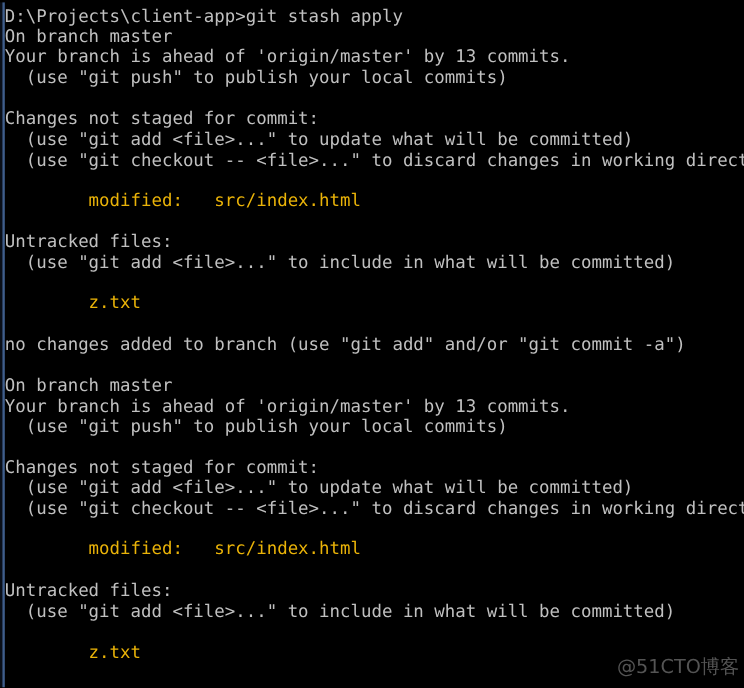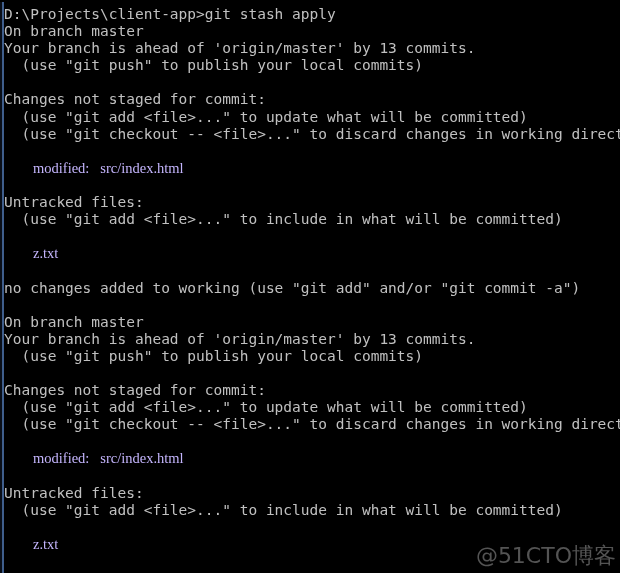--- a/index.html
+++ b/index.html
@@ -58,32 +58,31 @@
   .line {
     height: 17.1px;
     line-height: 17.1px;
     font-size: 14.5px;
     letter-spacing: 0px;
     white-space: pre;
     color: #c0c0c0;
     font-family: "DejaVu Sans Mono", "Liberation Mono", monospace;
   }
   .line.red {
-    color: #c4b5fd;
-    font-family: Liberation Serif, serif;
+    color: #eab308;
   }
   .line.blank {
     color: transparent;
   }
   #watermark {
     position: absolute;
     right: 4px;
     bottom: 8px;
     color: #545454;
-    font-size: 22px;
+    font-size: 16px;
     line-height: 19px;
     font-family: "DejaVu Sans", "Liberation Sans", sans-serif;
     letter-spacing: 0px;
     white-space: pre;
     user-select: none;
   }
 </style>
 </head>
 <body>
 
@@ -101,21 +100,21 @@
       <div class="line">  (use "git add &lt;file&gt;..." to update what will be committed)</div>
       <div class="line">  (use "git checkout -- &lt;file&gt;..." to discard changes in working directory)</div>
       <div class="line blank">&nbsp;</div>
       <div class="line red">        modified:   src/index.html</div>
       <div class="line blank">&nbsp;</div>
       <div class="line">Untracked files:</div>
       <div class="line">  (use "git add &lt;file&gt;..." to include in what will be committed)</div>
       <div class="line blank">&nbsp;</div>
       <div class="line red">        z.txt</div>
       <div class="line blank">&nbsp;</div>
-      <div class="line">no changes added to working (use "git add" and/or "git commit -a")</div>
+      <div class="line">no changes added to branch (use "git add" and/or "git commit -a")</div>
       <div class="line blank">&nbsp;</div>
       <div class="line">On branch master</div>
       <div class="line">Your branch is ahead of 'origin/master' by 13 commits.</div>
       <div class="line">  (use "git push" to publish your local commits)</div>
       <div class="line blank">&nbsp;</div>
       <div class="line">Changes not staged for commit:</div>
       <div class="line">  (use "git add &lt;file&gt;..." to update what will be committed)</div>
       <div class="line">  (use "git checkout -- &lt;file&gt;..." to discard changes in working directory)</div>
       <div class="line blank">&nbsp;</div>
       <div class="line red">        modified:   src/index.html</div>

